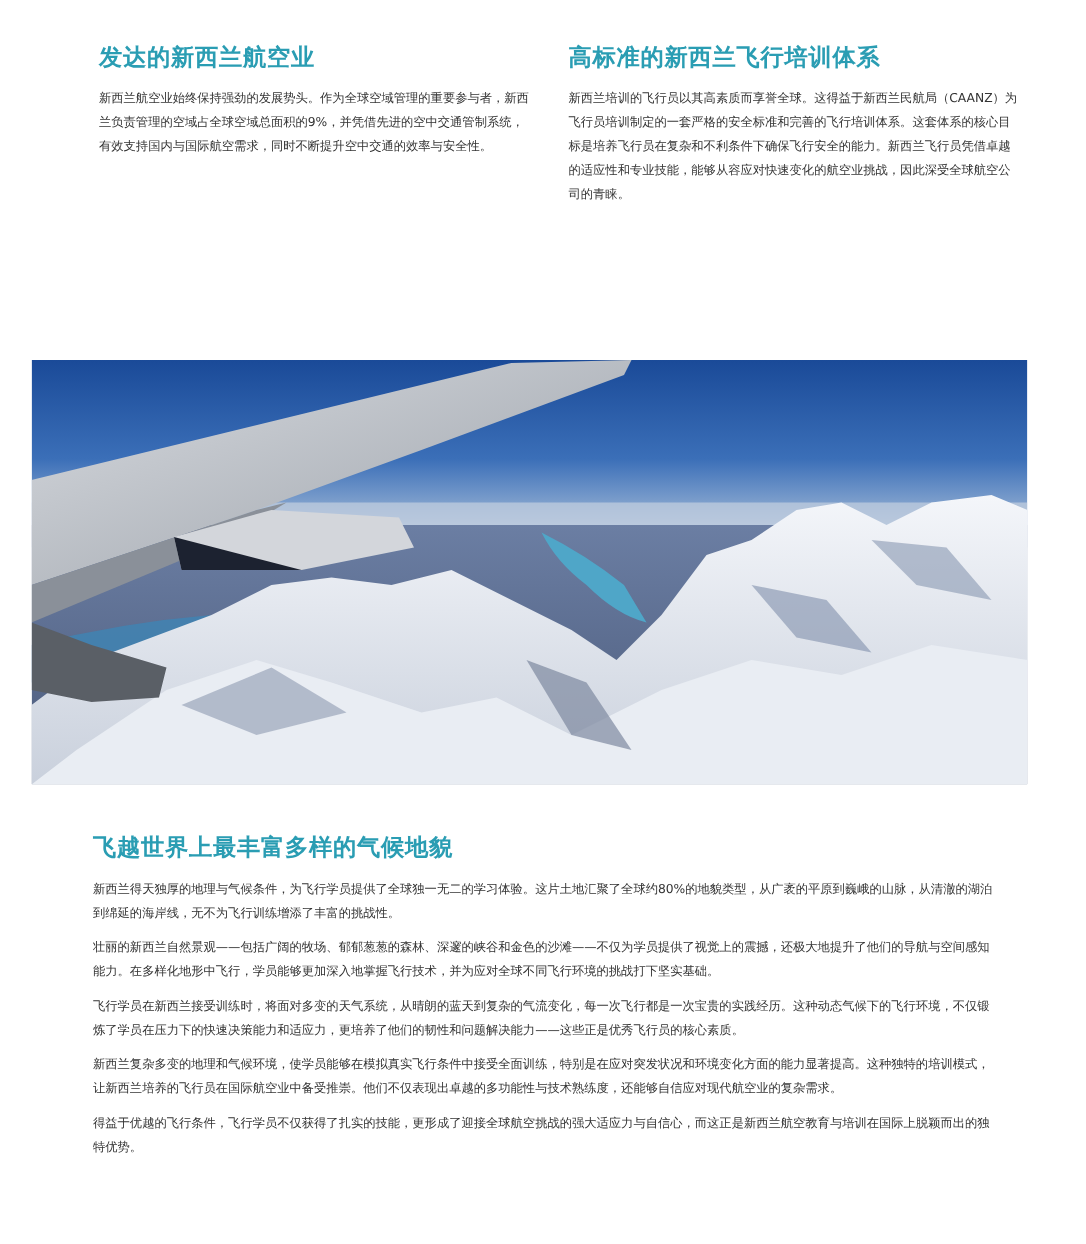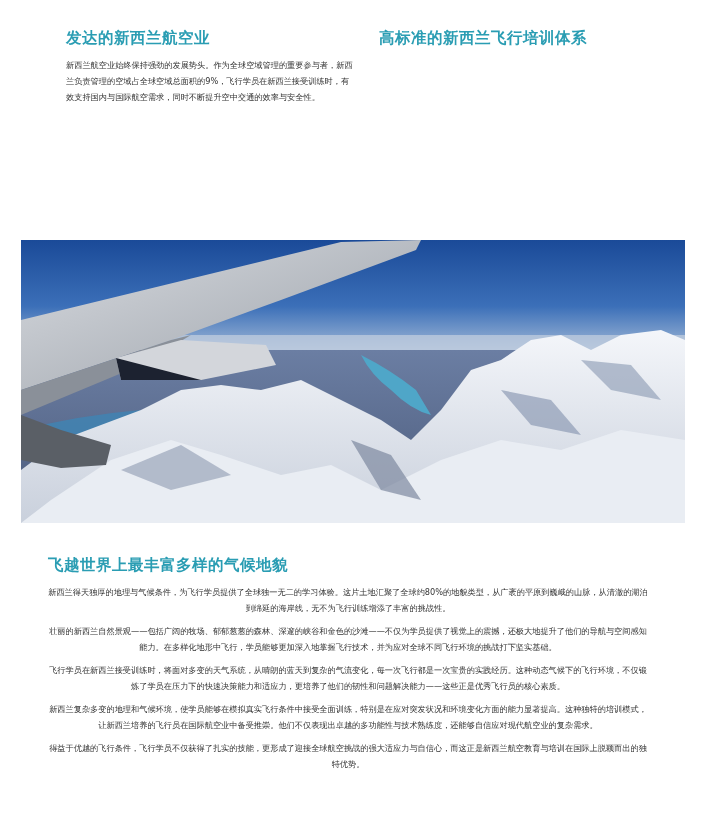--- a/index.html
+++ b/index.html
@@ -4,33 +4,34 @@
 <style>
   html, body { margin:0; padding:0; background:#ffffff; }
   body { width:724px; height:829px; position:relative; overflow:hidden;
          font-family:"DejaVu Sans", "Liberation Sans", sans-serif; color:#2b2b2b; }
   .col { position:absolute; }
   .col-left { left:66px; top:28px; width:290px; }
   .col-right { left:360px; top:28px; width:300px;margin-left:19px; }
   h2 { margin:0 0 8px 0; font-size:15.5px; font-weight:bold; color:#2a9db3; letter-spacing:0.5px;font-family:Liberation Mono, monospace; }
   p { margin:0 0 8px 0; font-size:8.2px; line-height:16px; color:#333; }
   .photo { position:absolute; left:21px; top:240px; width:664px; height:283px; overflow:hidden; }
-  .bottom { position:absolute; left:48px; top:555px; width:600px; }
-  .bottom p { margin-bottom:7px;text-align:center; }
+  .bottom { position:absolute; left:62px; top:555px; width:600px; }
+  .bottom p { margin-bottom:7px; }
 </style>
 </head>
 <body>
 
 <div class="col col-left">
   <h2>发达的新西兰航空业</h2>
-  <p>新西兰航空业始终保持强劲的发展势头。作为全球空域管理的重要参与者，新西兰负责管理的空域占全球空域总面积的9%，飞行学员在新西兰接受训练时，有效支持国内与国际航空需求，同时不断提升空中交通的效率与安全性。</p>
+  <p>新西兰航空业始终保持强劲的发展势头。作为全球空域管理的重要参与者，新西兰负责管理的空域占全球空域总面积的9%，并凭借先进的空中交通管制系统，有效支持国内与国际航空需求，同时不断提升空中交通的效率与安全性。</p>
 </div>
 
 <div class="col col-right">
   <h2>高标准的新西兰飞行培训体系</h2>
+  <p>新西兰培训的飞行员以其高素质而享誉全球。这得益于新西兰民航局（CAANZ）为飞行员培训制定的一套严格的安全标准和完善的飞行培训体系。这套体系的核心目标是培养飞行员在复杂和不利条件下确保飞行安全的能力。新西兰飞行员凭借卓越的适应性和专业技能，能够从容应对快速变化的航空业挑战，因此深受全球航空公司的青睐。</p>
 </div>
 
 <div class="photo">
   <svg width="664" height="283" viewBox="0 0 664 283" xmlns="http://www.w3.org/2000/svg">
     <defs>
       <linearGradient id="sky" x1="0" y1="0" x2="0" y2="1">
         <stop offset="0" stop-color="#1a4a98"></stop>
         <stop offset="0.6" stop-color="#3b6fb8"></stop>
         <stop offset="1" stop-color="#9fb7d6"></stop>
       </linearGradient>

